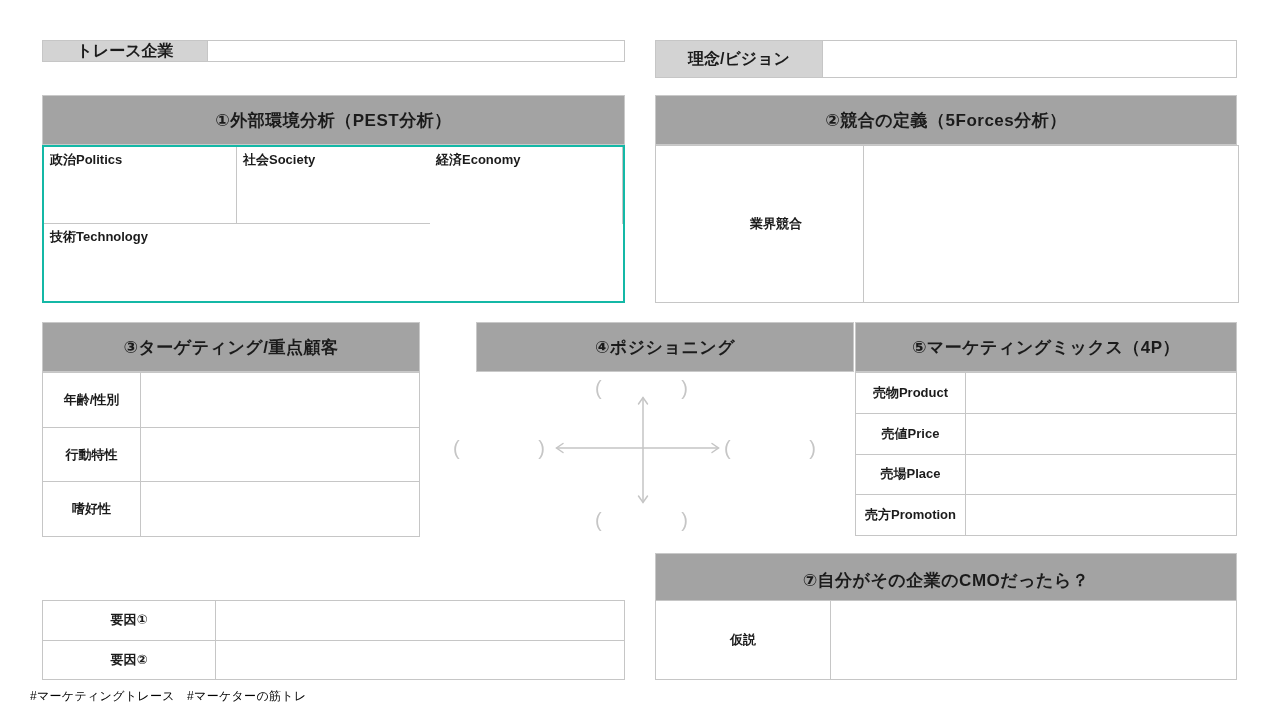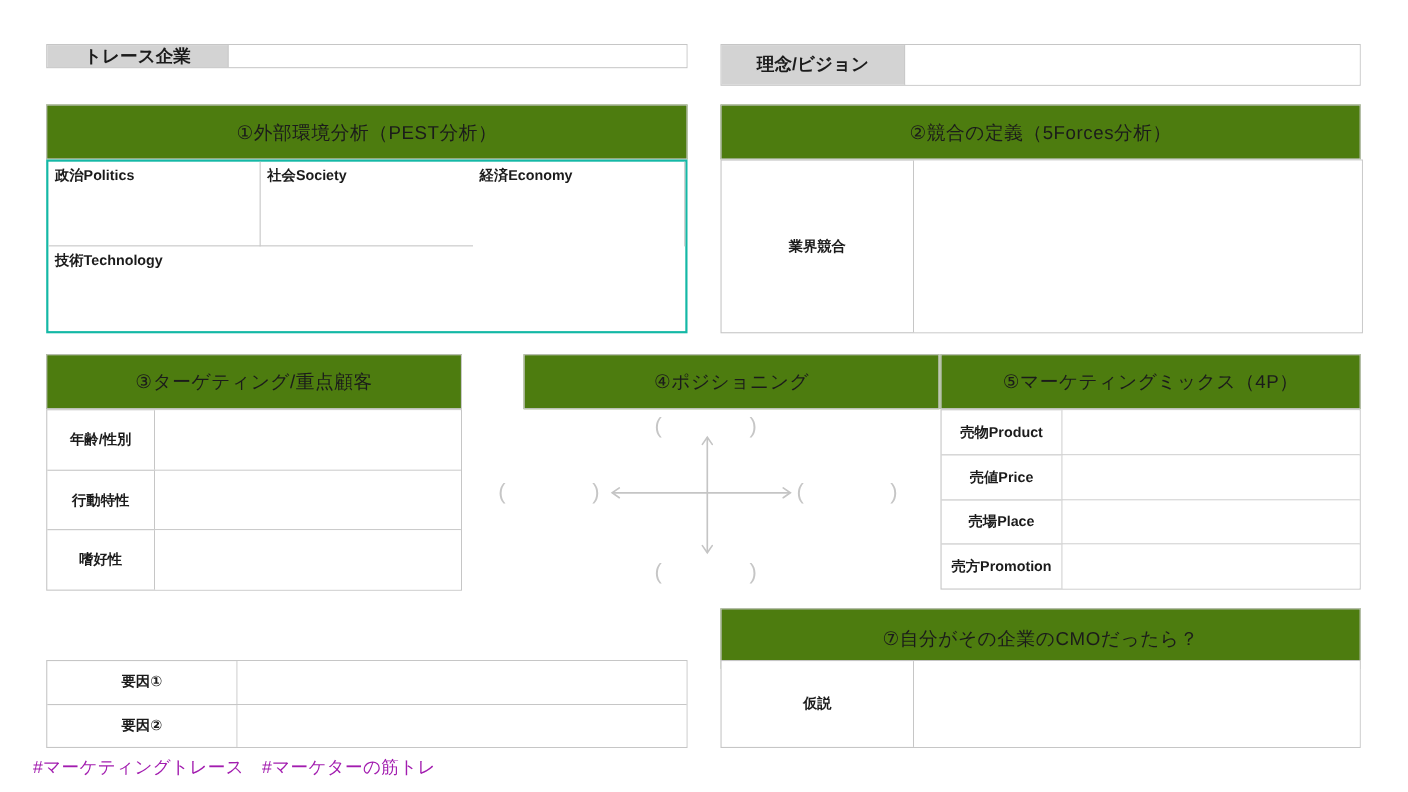--- a/index.html
+++ b/index.html
@@ -4,24 +4,24 @@
 <style>
   * { box-sizing: border-box; margin: 0; padding: 0; }
   html, body { background: #ffffff; }
   body { font-family: "Liberation Sans", "DejaVu Sans", sans-serif; color: #1b1b1b; }
   .canvas { position: relative; width: 1280px; height: 720px; background: #ffffff; overflow: hidden; }
 
   .abs { position: absolute; }
 
   
   .sec-header {
-    background: #4d7c0f;
+    background: #a3a3a3;
     border: 1px solid #c9c9c9;
     display: flex; align-items: center; justify-content: center;
-    font-weight: normal; font-size: 17px; letter-spacing: 0.5px;
+    font-weight: bold; font-size: 17px; letter-spacing: 0.5px;
   }
 
   
   .titlebar { border: 1px solid #c6c6c6; display: flex; background: #ffffff; }
   .titlebar .tlabel {
     background: #d3d3d3; border-right: 1px solid #c6c6c6;
     display: flex; align-items: center; justify-content: center;
     font-weight: bold; font-size: 16px;
   }
   .titlebar .tinput { flex: 1; background: #ffffff; }
@@ -40,21 +40,21 @@
   
   .pest-grid { border: 2px solid #14b8a6; display: grid; grid-template-columns: 1fr 1fr 1fr; grid-template-rows: 1fr 1fr; background: #fff; }
   .pest-cell { padding: 4px 6px; font-weight: bold; font-size: 13px; }
   .pest-cell.br { border-right: 1px solid #c6c6c6; }
   .pest-cell.bb { border-bottom: 1px solid #c6c6c6; }
 
   
   .paren-pair { display: flex; justify-content: space-between; color: #c6c6c6; font-size: 20px; line-height: 20px; font-weight: 400; }
   .axes-svg { position: absolute; }
 
-  .footer-tags { font-size: 16px; color: #a21caf; letter-spacing: 0.3px; }
+  .footer-tags { font-size: 12px; color: #000000; letter-spacing: 0.3px; }
 </style>
 </head>
 <body>
 
 <div class="canvas">
 
   <div class="abs titlebar" style="left:42px; top:40px; width:583px; height:22px;">
     <div class="tlabel" style="width:165px;">トレース企業</div>
     <div class="tinput"></div>
   </div>
@@ -70,21 +70,21 @@
   <div class="abs pest-grid" style="left:42px; top:145px; width:583px; height:158px;">
     <div class="pest-cell br bb"><span>政治Politics</span></div>
     <div class="pest-cell bb"><span>社会Society</span></div>
     <div class="pest-cell br"><span>経済Economy</span></div>
     <div class="pest-cell"><span>技術Technology</span></div>
   </div>
 
   <div class="abs sec-header" style="left:655px; top:95px; width:582px; height:50px;">
     <span>②競合の定義（5Forces分析）</span>
   </div>
-  <div class="abs tbl" style="left:655px; top:145px; width:584px; height:158px;">
+  <div class="abs tbl" style="left:655px; top:145px; width:584px; height:158px;padding-left:33px;">
     <div class="trow">
       <div class="tlabelcell" style="width:175px;">業界競合</div>
       <div class="tvaluecell"></div>
     </div>
   </div>
 
   <div class="abs sec-header" style="left:42px; top:322px; width:378px; height:50px;">
     <span>③ターゲティング/重点顧客</span>
   </div>
   <div class="abs tbl" style="left:42px; top:372px; width:378px; height:165px;">

